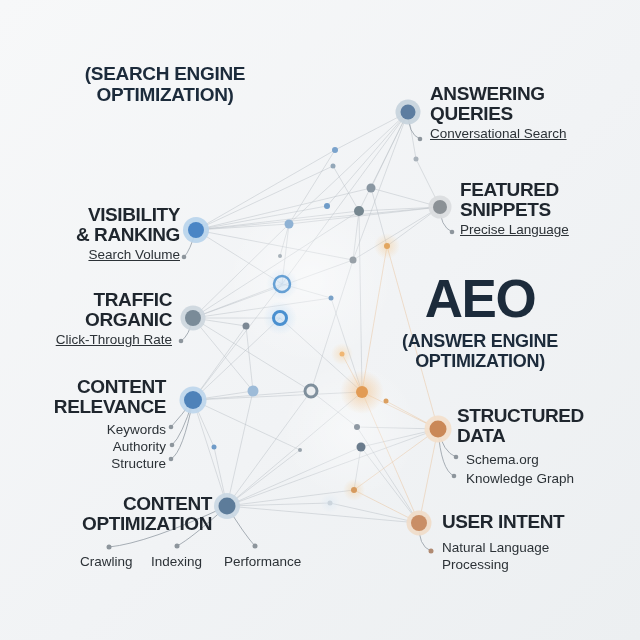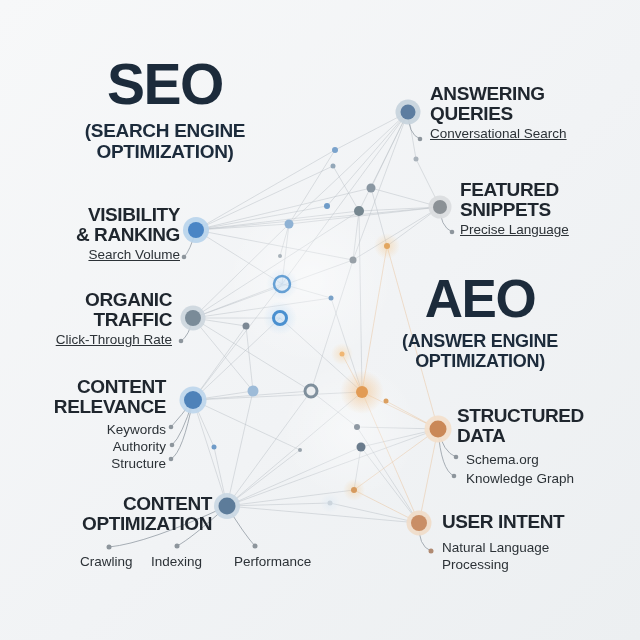--- a/index.html
+++ b/index.html
@@ -219,21 +219,20 @@
       <circle cx="177" cy="546" r="2.5" fill="#8d959c"></circle>
       <circle cx="255" cy="546" r="2.5" fill="#8d959c"></circle>
       <circle cx="420" cy="139" r="2.3" fill="#8d959c"></circle>
       <circle cx="452" cy="232" r="2.3" fill="#8d959c"></circle>
       <circle cx="456" cy="457" r="2.3" fill="#8d959c"></circle>
       <circle cx="454" cy="476" r="2.3" fill="#8d959c"></circle>
       <circle cx="431" cy="551" r="2.5" fill="#b08a72"></circle>
     </svg>
 
   <div class="abs ta-c" style="left:30px; top:56px; width:270px;">
-    <div class="big-title seo-big">SEO</div>
     <div class="big-sub seo-sub">
       <div>(SEARCH ENGINE</div>
       <div>OPTIMIZATION)</div>
     </div>
   </div>
 
   <div class="abs ta-c" style="left:352px; top:272px; width:256px;">
     <div class="big-title aeo-big">AEO</div>
     <div class="big-sub aeo-sub">
       <div>(ANSWER ENGINE</div>
@@ -244,22 +243,22 @@
   <div class="abs ta-r" style="left:40px; top:205px; width:140px;">
     <div class="item-title">
       <div>VISIBILITY</div>
       <div>&amp; RANKING</div>
     </div>
     <div class="item-sub sub-gap">Search Volume</div>
   </div>
 
   <div class="abs ta-r" style="left:40px; top:290px; width:132px;">
     <div class="item-title">
+      <div>TRAFFIC</div>
       <div>ORGANIC</div>
-      <div>TRAFFIC</div>
     </div>
     <div class="item-sub sub-gap">Click-Through Rate</div>
   </div>
 
   <div class="abs ta-r" style="left:40px; top:377px; width:126px;">
     <div class="item-title">
       <div>CONTENT</div>
       <div>RELEVANCE</div>
     </div>
     <div class="item-sub" style="margin-top:5px;">Keywords</div>
@@ -268,21 +267,21 @@
   </div>
 
   <div class="abs ta-r" style="left:40px; top:494px; width:172px;">
     <div class="item-title">
       <div>CONTENT</div>
       <div>OPTIMIZATION</div>
     </div>
   </div>
   <div class="abs item-sub" style="left:80px; top:553px;">Crawling</div>
   <div class="abs item-sub" style="left:151px; top:553px;">Indexing</div>
-  <div class="abs item-sub" style="left:234px; top:553px;">Performance</div>
+  <div class="abs item-sub" style="left:224px; top:553px;">Performance</div>
 
   <div class="abs ta-l" style="left:430px; top:84px; width:180px;">
     <div class="item-title">
       <div>ANSWERING</div>
       <div>QUERIES</div>
     </div>
     <div class="item-sub sub-gap">Conversational Search</div>
   </div>
 
   <div class="abs ta-l" style="left:460px; top:180px; width:170px;">

